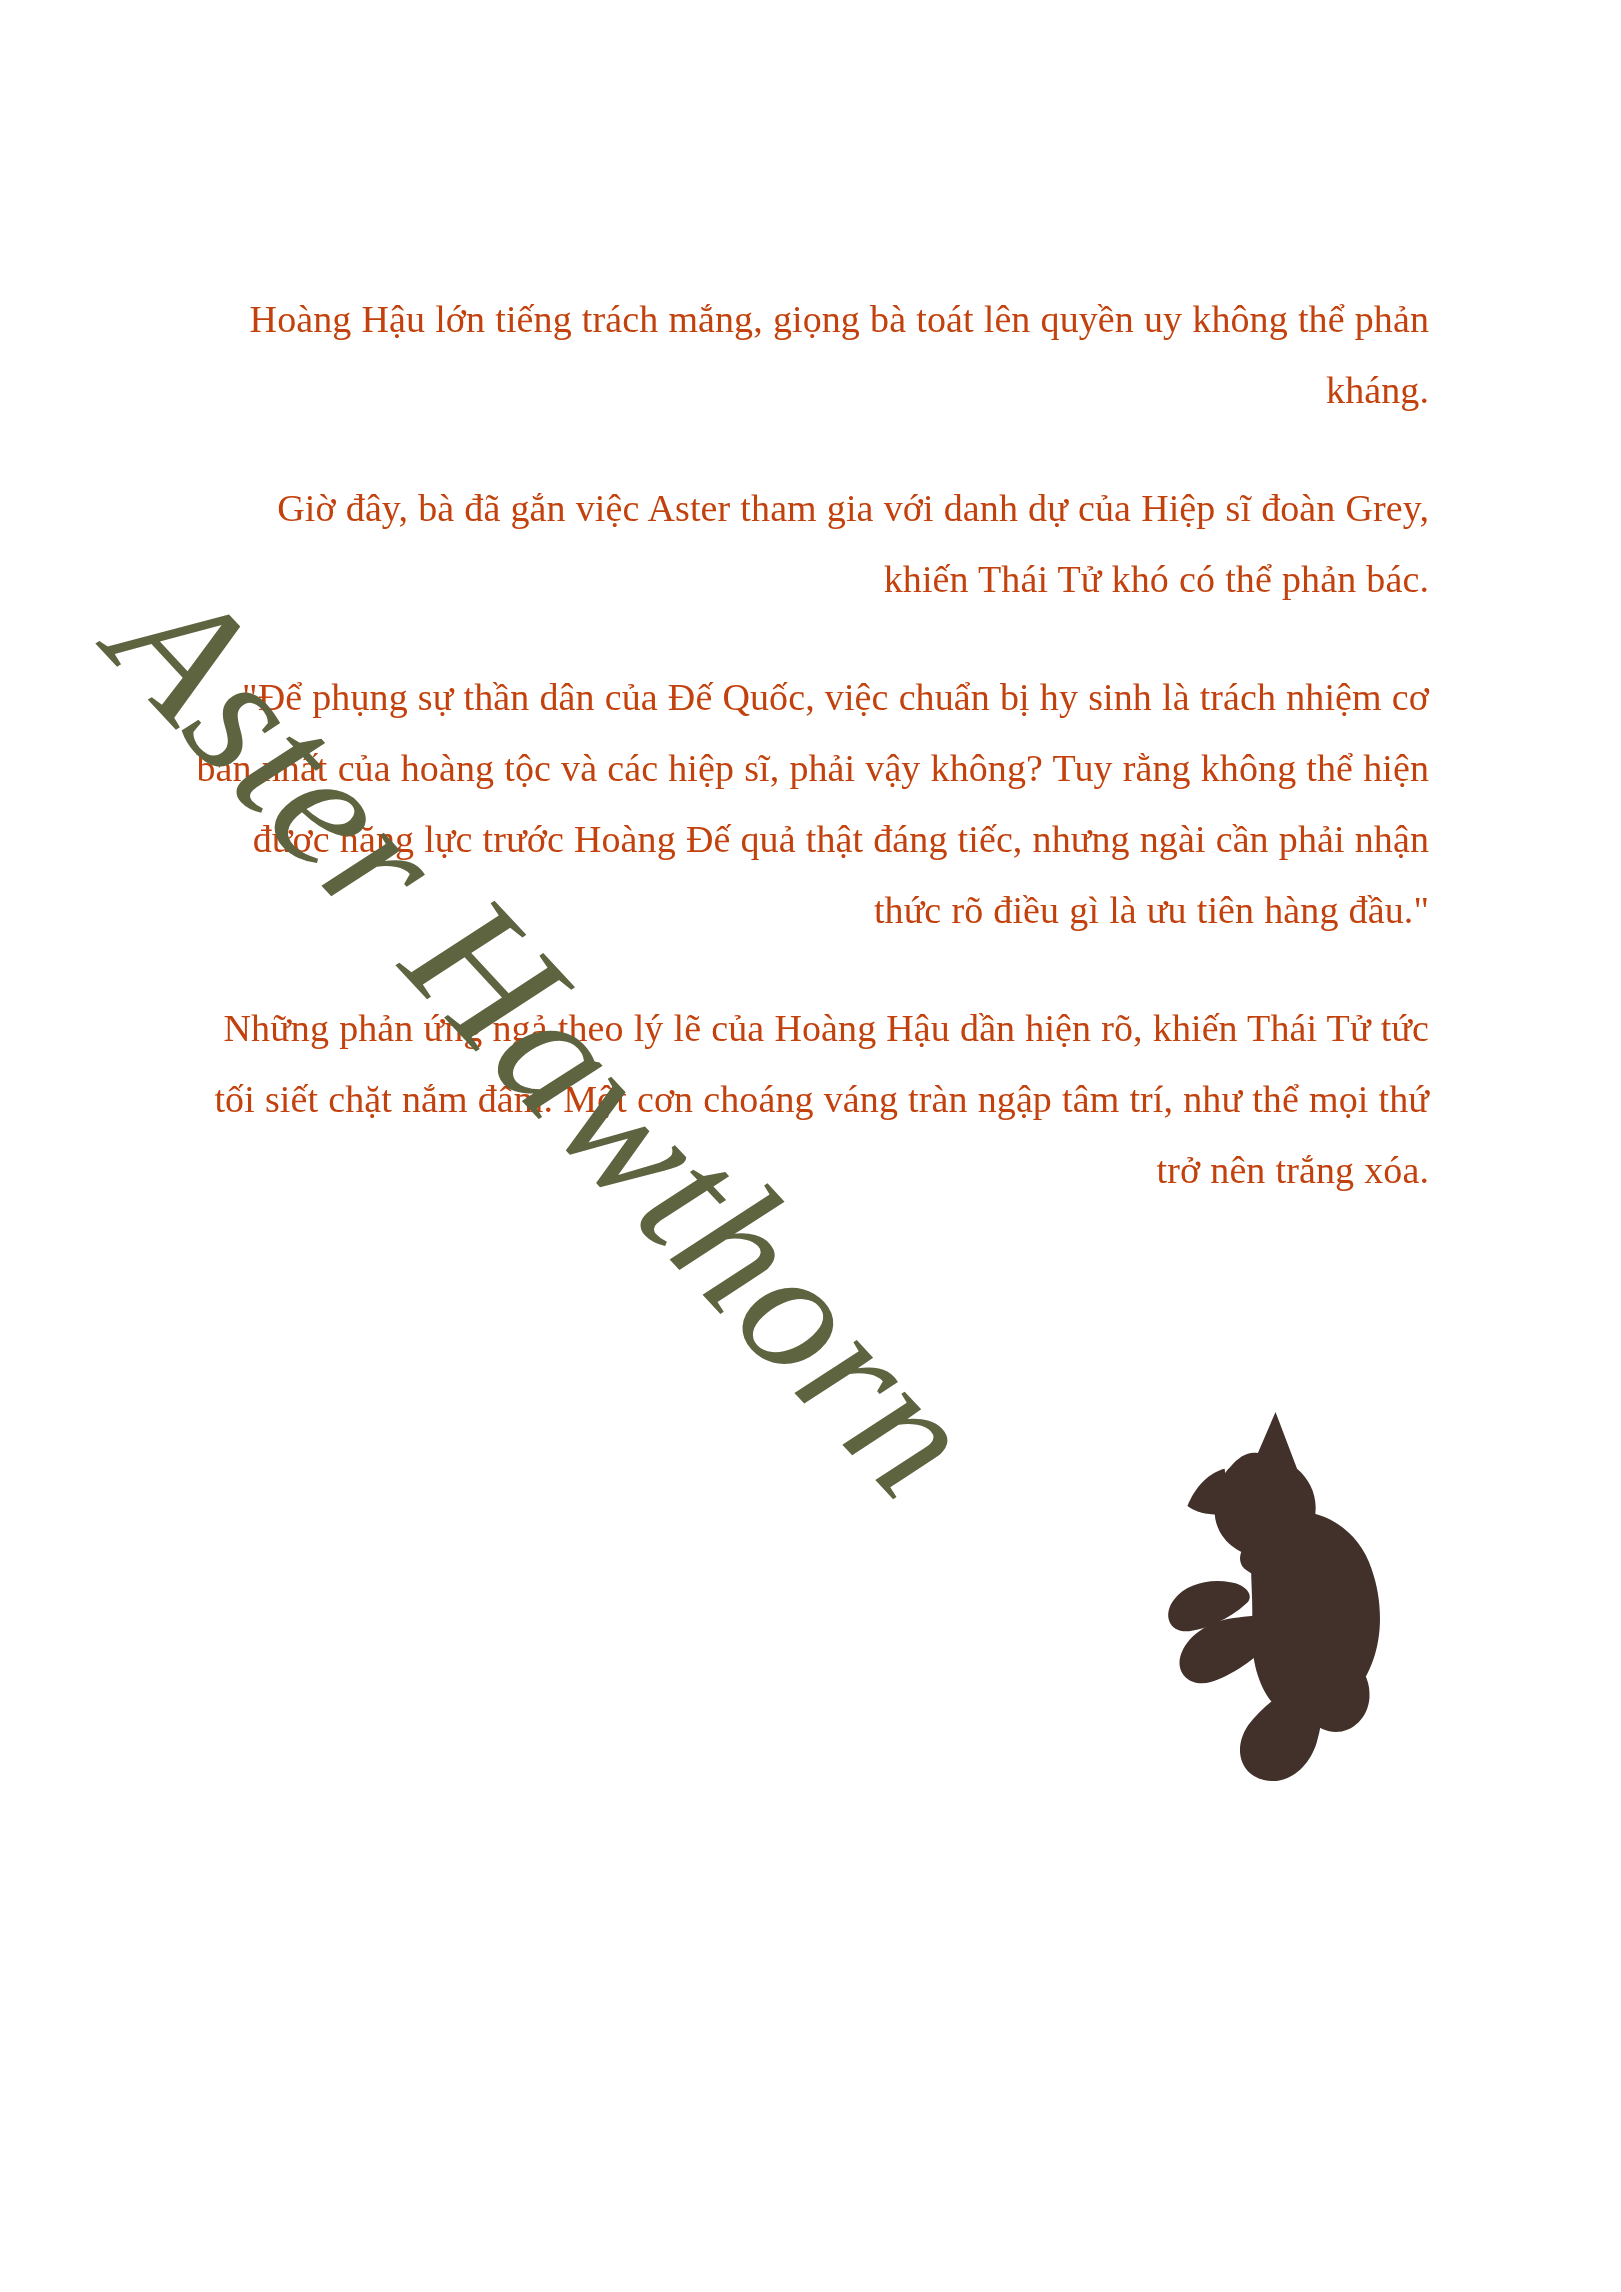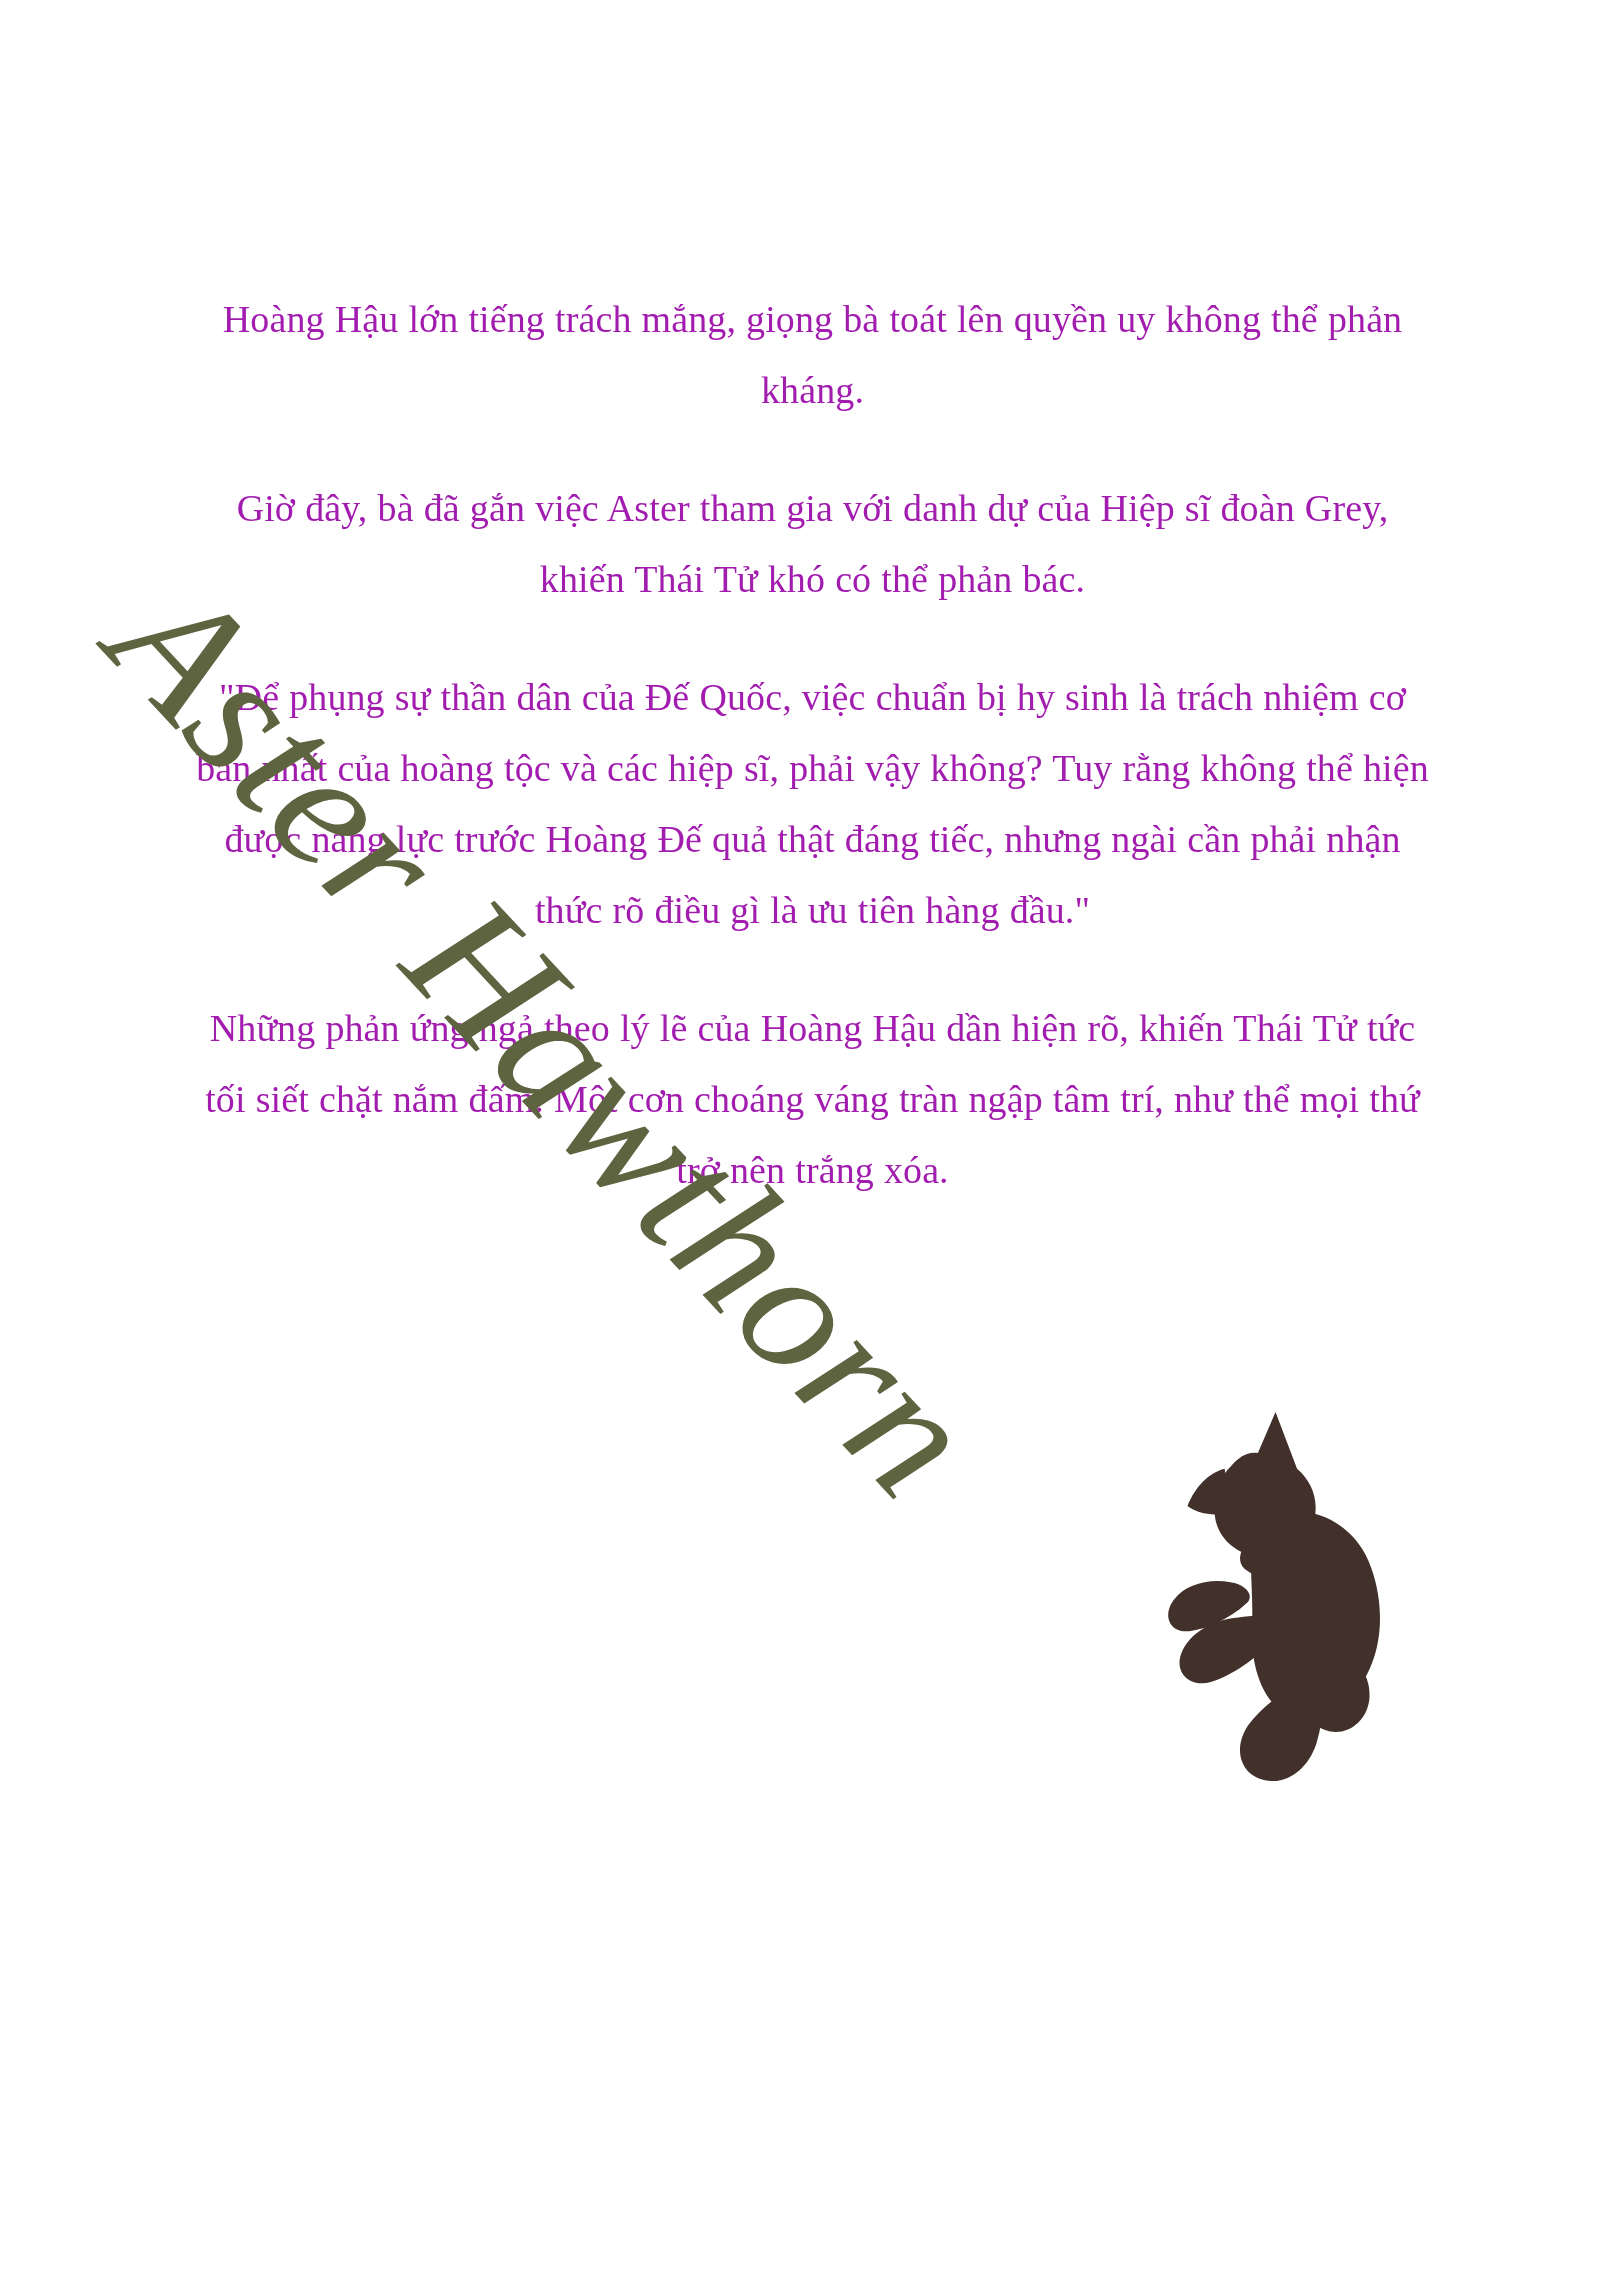--- a/index.html
+++ b/index.html
@@ -25,23 +25,23 @@
     position: absolute;
     left: 196px;
     top: 284px;
     width: 1233px;
     z-index: 1;
   }
 
   .para {
     font-size: 38px;
     line-height: 71px;
-    color: #a21caf;
+    color: #c2410c;
     margin: 0 0 47px 0;
-    text-align: center;
+    text-align: right;
     letter-spacing: 0.1px;
     word-spacing: 0.5px;
   }
   .para:last-child { margin-bottom: 0; }
 
   
   .watermark {
     position: absolute;
     left: 0;
     top: 0;

